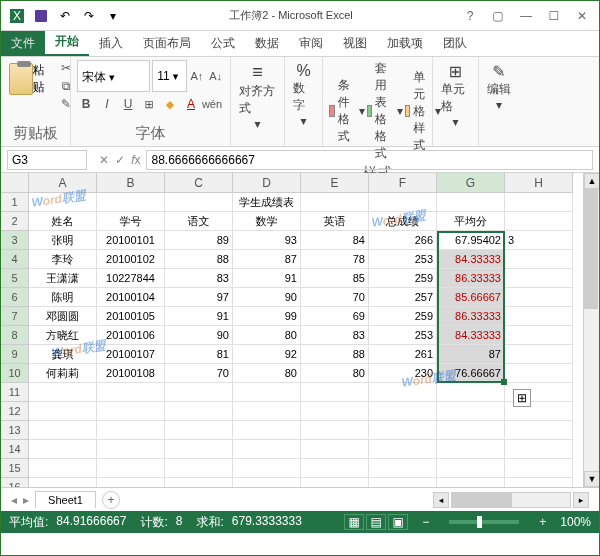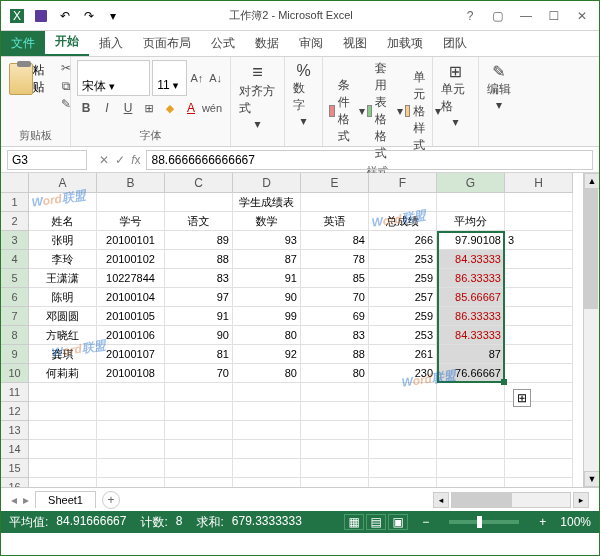--- a/index.html
+++ b/index.html
@@ -5,33 +5,33 @@
 *{box-sizing:border-box;margin:0;padding:0;font-family:"Microsoft YaHei",Arial,sans-serif;font-size:12px}
 body{background:#fff;width:600px;height:556px;overflow:hidden;border:1px solid #2b7a2b;position:relative}
 .titlebar{height:30px;background:#fff;display:flex;align-items:center;border-bottom:1px solid #d4d4d4}
 .qat{display:flex;align-items:center;gap:4px;padding:0 6px}
 .qat-btn{width:20px;height:20px;display:flex;align-items:center;justify-content:center;cursor:pointer}
 .title-text{flex:1;text-align:center;color:#444;font-size:11px}
 .win-controls{display:flex;gap:10px;padding:0 8px}
 .win-btn{width:18px;height:18px;display:flex;align-items:center;justify-content:center;color:#666;cursor:pointer}
 .tabs{height:26px;background:#fff;display:flex;align-items:flex-end;border-bottom:1px solid #d4d4d4}
 .tab{padding:4px 10px;color:#444;cursor:pointer;font-size:12px}
-.tab.file{background:#217346;color:#5eead4}
+.tab.file{background:#217346;color:#e5e5e5}
 .tab.active{color:#217346;border-bottom:2px solid #217346;font-weight:bold}
 .ribbon{height:90px;background:#f9f9f9;border-bottom:1px solid #d4d4d4;display:flex}
 .rgroup{border-right:1px solid #e0e0e0;padding:3px 6px;display:flex;flex-direction:column;justify-content:space-between}
-.rgroup-label{text-align:center;font-size:11px;color:#666;padding-top:2px}
+.rgroup-label{text-align:center;font-size:15px;color:#666;padding-top:2px}
 .rgroup-body{display:flex;gap:4px;flex:1;align-items:flex-start}
 .paste-big{display:flex;flex-direction:row;align-items:center;cursor:pointer;padding:2px}
 .paste-icon{width:30px;height:32px;background:linear-gradient(#f9e4b7,#e8c878);border:1px solid #c0a050;border-radius:2px;position:relative}
 .paste-icon:before{content:"";position:absolute;top:-3px;left:7px;width:14px;height:6px;background:#888;border-radius:2px}
 .mini-col{display:flex;flex-direction:column;gap:2px}
 .mini-btn{width:18px;height:16px;display:flex;align-items:center;justify-content:center;cursor:pointer;color:#555}
 .font-row{display:flex;gap:2px;align-items:center}
-.font-select{border:1px solid #ccc;height:32px;padding:17px 4px;background:#fff;font-size:11px}
+.font-select{border:1px solid #ccc;height:32px;padding:8px 4px;background:#fff;font-size:11px}
 .icon-row{display:flex;gap:3px;margin-top:3px}
 .ribbon-icon{width:18px;height:18px;display:flex;align-items:center;justify-content:center;cursor:pointer;color:#555;font-size:11px}
 .styles-body{display:flex;gap:2px;font-size:11px}
 .style-item{display:flex;align-items:center;gap:3px;cursor:pointer;color:#444}
 .style-sw{width:12px;height:12px;border:1px solid #888}
 .big-btn{display:flex;flex-direction:column;align-items:center;cursor:pointer;padding:2px;font-size:11px;color:#444}
 .formula-bar{height:26px;display:flex;align-items:center;border-bottom:1px solid #d4d4d4;background:#fff}
 .name-box{width:80px;border:1px solid #ccc;height:20px;margin:0 6px;padding:0 4px;display:flex;align-items:center;background:#fff}
 .fx-btns{display:flex;gap:6px;padding:0 6px;color:#888}
 .fx-input{flex:1;border:1px solid #ccc;height:20px;padding:0 4px;display:flex;align-items:center;margin-right:6px}
@@ -269,21 +269,21 @@
           <div class="cell">平均分</div>
           <div class="cell"></div>
         </div>
         <div class="row">
           <div class="cell">张明</div>
           <div class="cell">20100101</div>
           <div class="cell r">89</div>
           <div class="cell r">93</div>
           <div class="cell r">84</div>
           <div class="cell r">266</div>
-          <div class="cell gsel r active">97.90108</div>
+          <div class="cell gsel r active">67.95402</div>
           <div class="cell l">3</div>
         </div>
         <div class="row">
           <div class="cell">李玲</div>
           <div class="cell">20100102</div>
           <div class="cell r">88</div>
           <div class="cell r">87</div>
           <div class="cell r">78</div>
           <div class="cell r">253</div>
           <div class="cell gsel r warn">84.33333</div>

